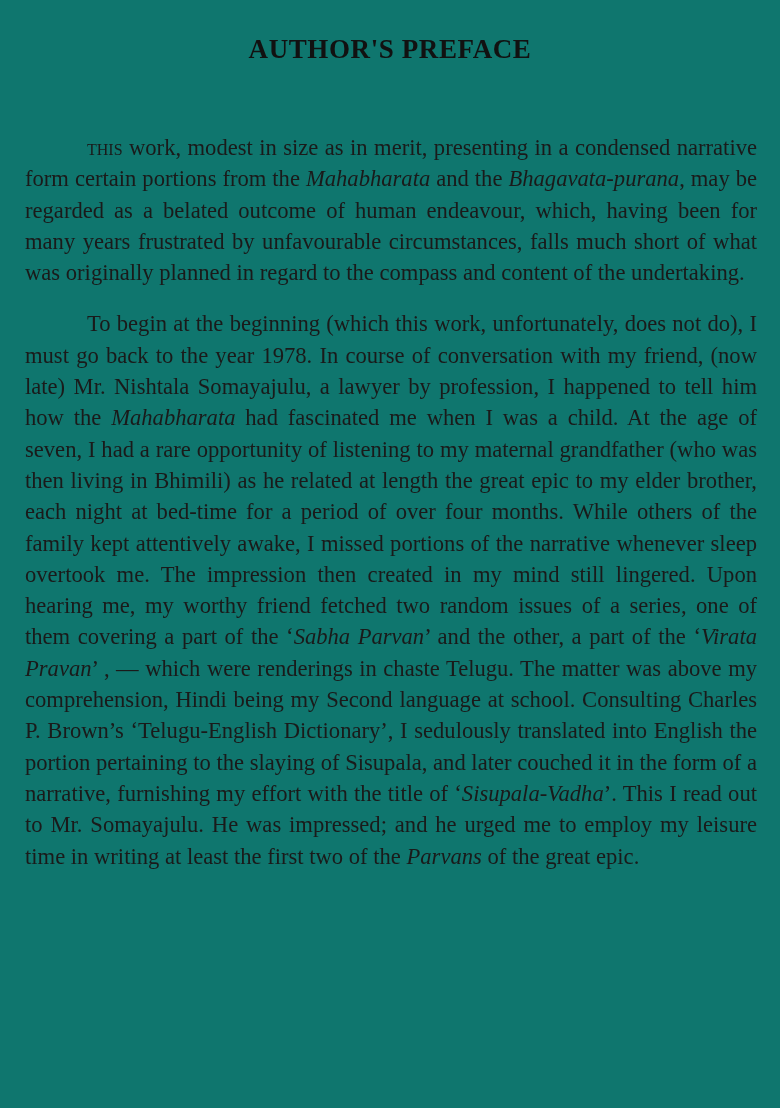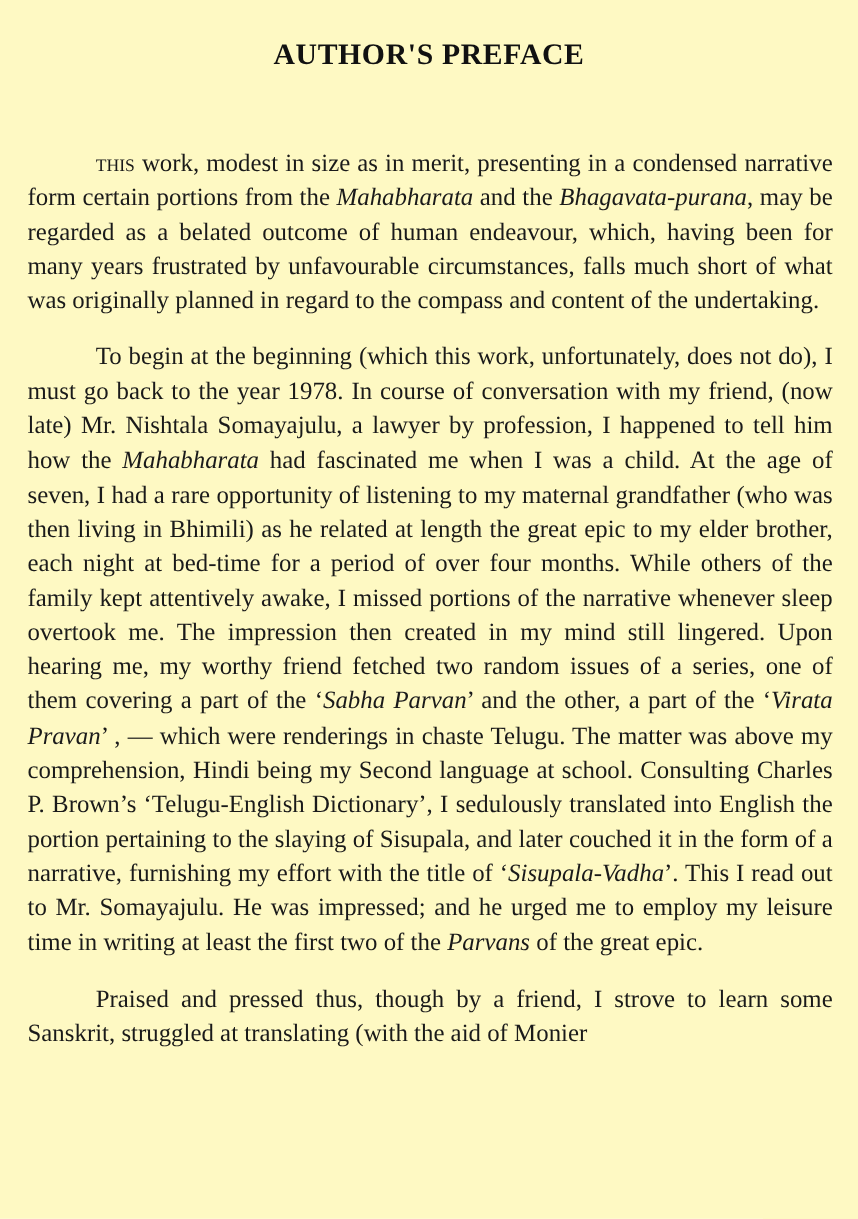--- a/index.html
+++ b/index.html
@@ -16,21 +16,21 @@
     color: #1a1a1a;
     -webkit-font-smoothing: antialiased;
   }
 
   .page {
     position: relative;
     width: 780px;
     height: 1108px;
     box-sizing: border-box;
     padding: 0 23px 0 25px;
-    background: #fef9c3;
+    background: #0f766e;
     text-decoration: underline;
   }
 
   .page-title {
     margin: 0;
     padding: 0;
     text-align: center;
     font-family: "Liberation Serif", "DejaVu Serif", serif;
     font-weight: bold;
     font-size: 27px;
@@ -83,16 +83,15 @@
 <div class="page">
 
   <h1 class="page-title">AUTHOR'S PREFACE</h1>
 
   <div class="body-text">
 
     <p class="para"><span class="sc">THIS</span><span> work, modest in size as in merit, presenting in a condensed narrative form certain portions from the </span><span class="it">Mahabharata</span><span> and the </span><span class="it">Bhagavata-purana</span><span>, may be regarded as a belated outcome of human endeavour, which, having been for many years frustrated by unfavourable circumstances, falls much short of what was originally planned in regard to the compass and content of the undertaking.</span></p>
 
     <p class="para"><span>To begin at the beginning (which this work, unfortunately, does not do), I must go back to the year 1978.  In course of conversation with my friend, (now late) Mr. Nishtala Somayajulu, a lawyer by profession, I happened to tell him how the </span><span class="it">Mahabharata</span><span> had fascinated me when I was a child. At the age of seven, I had a rare opportunity of listening to my maternal grandfather (who was then living in Bhimili) as he related at length the great epic to my elder brother, each night at bed-time for a period of over four months.  While others of the family kept attentively awake, I missed portions of the narrative whenever sleep overtook me. The impression then created in my mind still lingered.  Upon hearing me, my worthy friend fetched two random issues of a series, one of them covering a part of the  ‘</span><span class="it">Sabha Parvan</span><span>’ and the other, a part of the ‘</span><span class="it">Virata Pravan</span><span>’ , — which were renderings in chaste Telugu. The matter was above my comprehension, Hindi being my Second language at school. Consulting Charles P. Brown’s ‘Telugu-English Dictionary’, I sedulously translated into English the portion pertaining to the slaying of Sisupala, and later couched it in the form of a narrative, furnishing my effort with the title of ‘</span><span class="it">Sisupala-Vadha</span><span>’. This I read out to Mr. Somayajulu.  He was impressed; and he urged me to employ my leisure time in writing at least the first two of the </span><span class="it">Parvans</span><span> of the great epic.</span></p>
 
-    <p class="para clipped"><span>Praised and pressed thus, though by a friend, I strove to learn some Sanskrit, struggled at translating (with the aid of Monier</span></p>
 
   </div>
 </div>
 
 </body></html>

